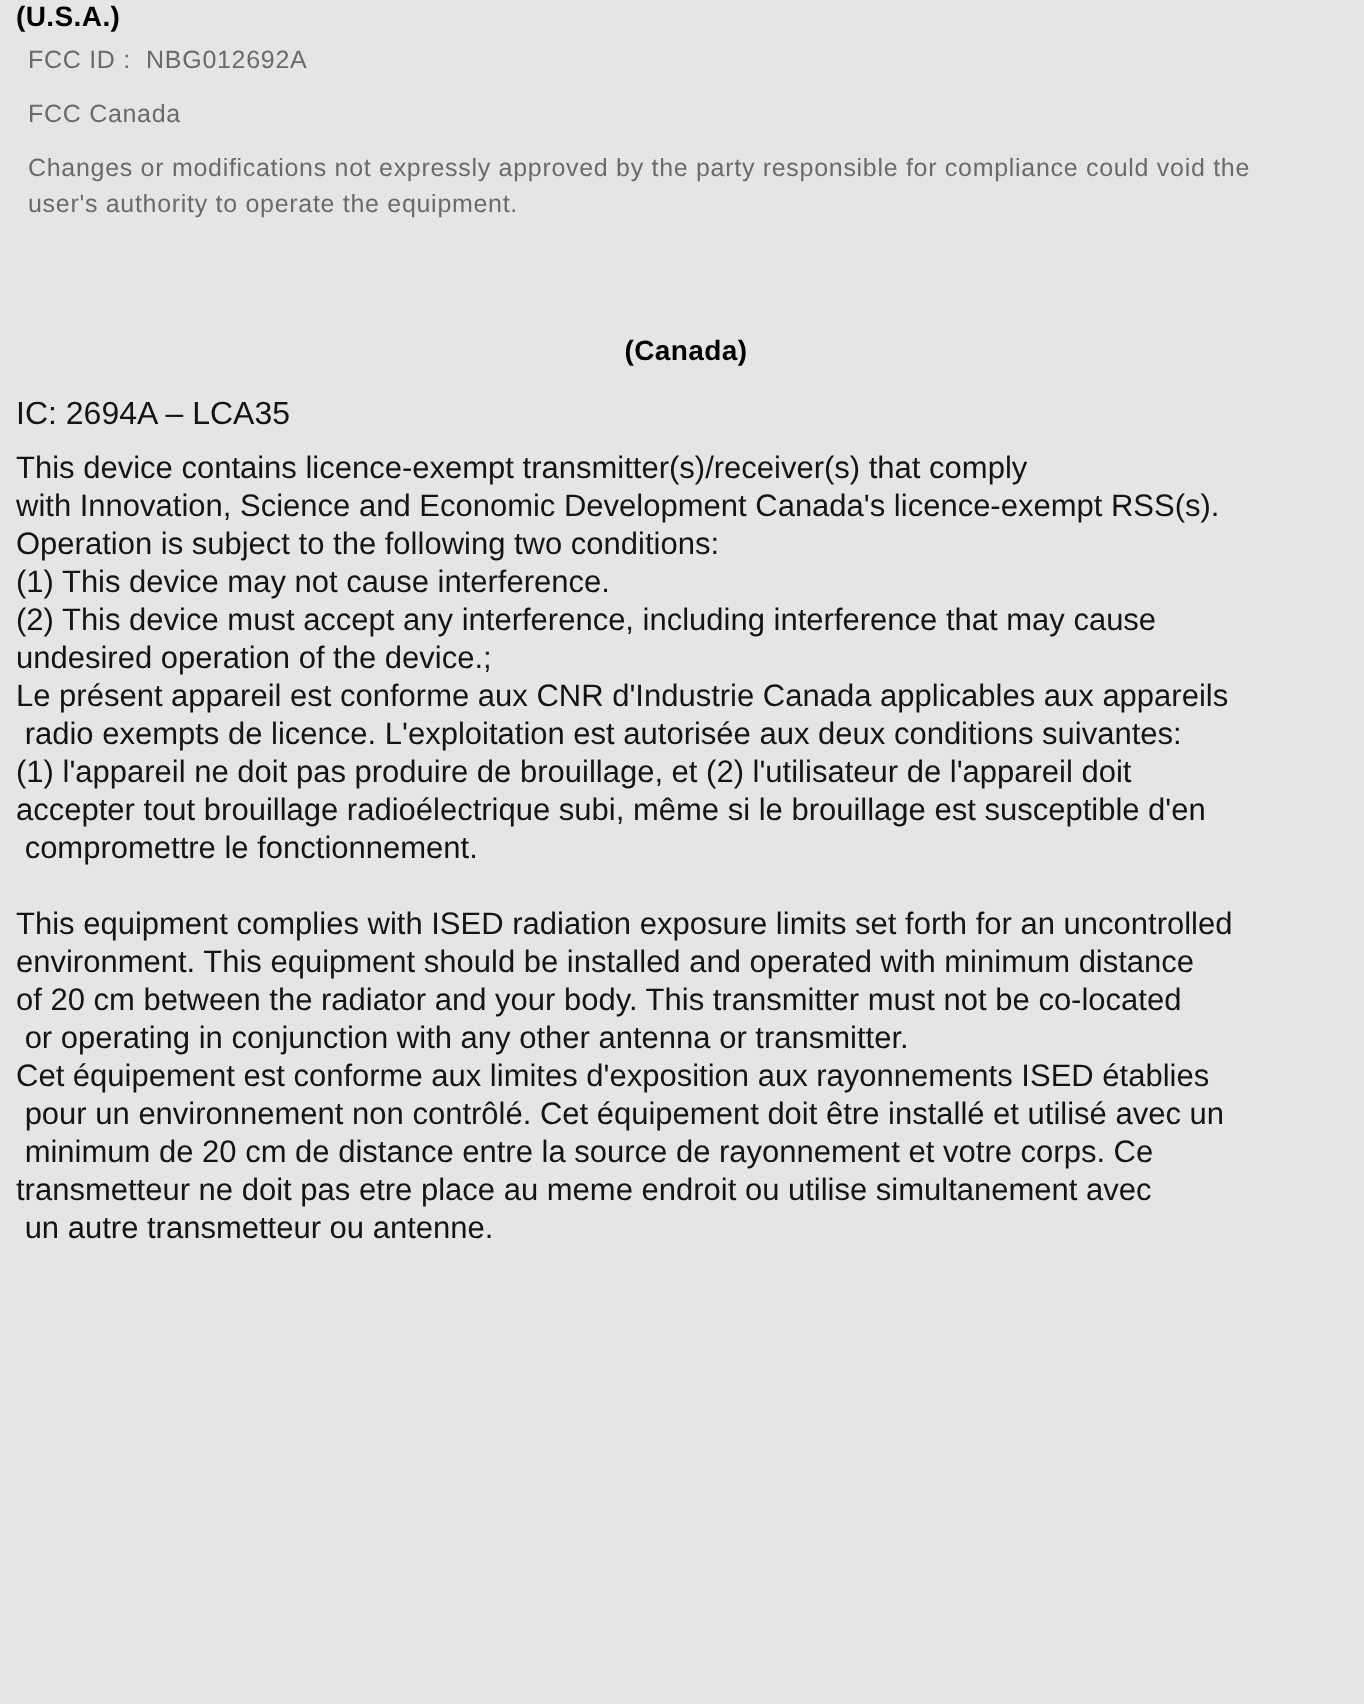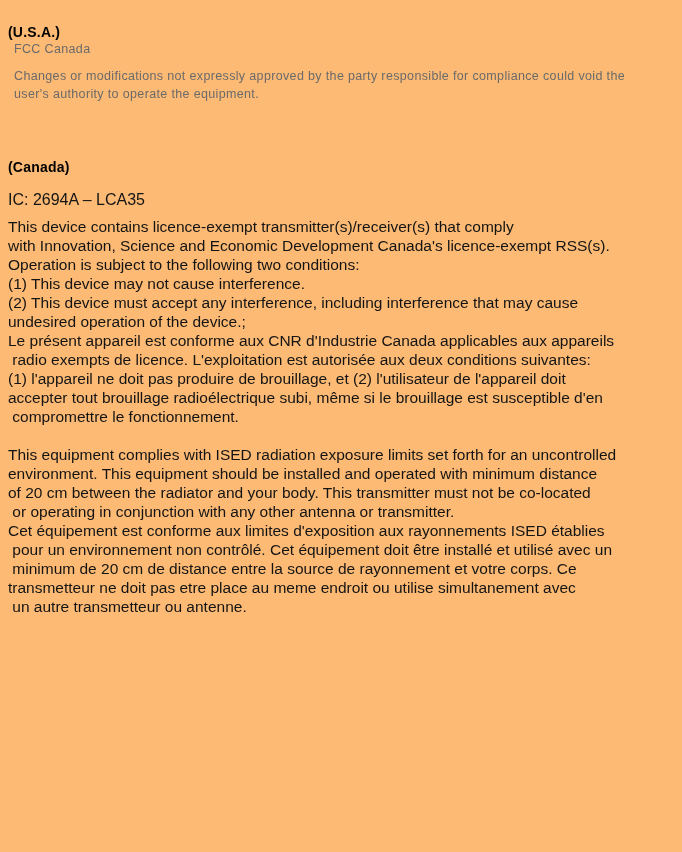--- a/index.html
+++ b/index.html
@@ -9,22 +9,22 @@
   }
   body {
     width: 682px;
     height: 852px;
     overflow: hidden;
   }
   .doc {
     box-sizing: border-box;
     width: 682px;
     height: 852px;
-    padding: 24px 4px 0 8px;
-    background: #fdba74;
+    padding: 0 4px 0 8px;
+    background: #e5e5e5;
   }
   .h-sans {
     font-family: "Liberation Sans", sans-serif;
     font-weight: 700;
     font-size: 14px;
     color: #000000;
     letter-spacing: 0.2px;
     margin: 0;
     white-space: pre-wrap;
   }
@@ -35,20 +35,21 @@
     letter-spacing: 0.35px;
     line-height: 18px;
     margin: 0 0 9px 6px;
     white-space: pre-wrap;
   }
   .gray.first {
     margin-top: 5px;
   }
   .canada-h {
     margin-top: 56px;
+    text-align: center;
   }
   .serif {
     font-family: Liberation Sans, sans-serif;
     font-size: 15.5px;
     color: #141414;
     line-height: 19px;
     margin: 0;
     white-space: pre-wrap;
   }
   .ic-line {
@@ -60,20 +61,21 @@
     margin-top: 19px;
   }
 </style>
 </head>
 <body>
 
 <main class="doc">
 
   <section>
     <h2 class="h-sans">(U.S.A.)</h2>
+    <p class="gray first">FCC ID :  NBG012692A</p>
     <p class="gray">FCC Canada</p>
     <p class="gray">Changes or modifications not expressly approved by the party responsible for compliance could void the
 user's authority to operate the equipment.</p>
   </section>
 
   <section>
     <h2 class="h-sans canada-h">(Canada)</h2>
     <p class="serif ic-line">IC: 2694A – LCA35</p>
     <p class="serif">This device contains licence-exempt transmitter(s)/receiver(s) that comply
 with Innovation, Science and Economic Development Canada's licence-exempt RSS(s).

